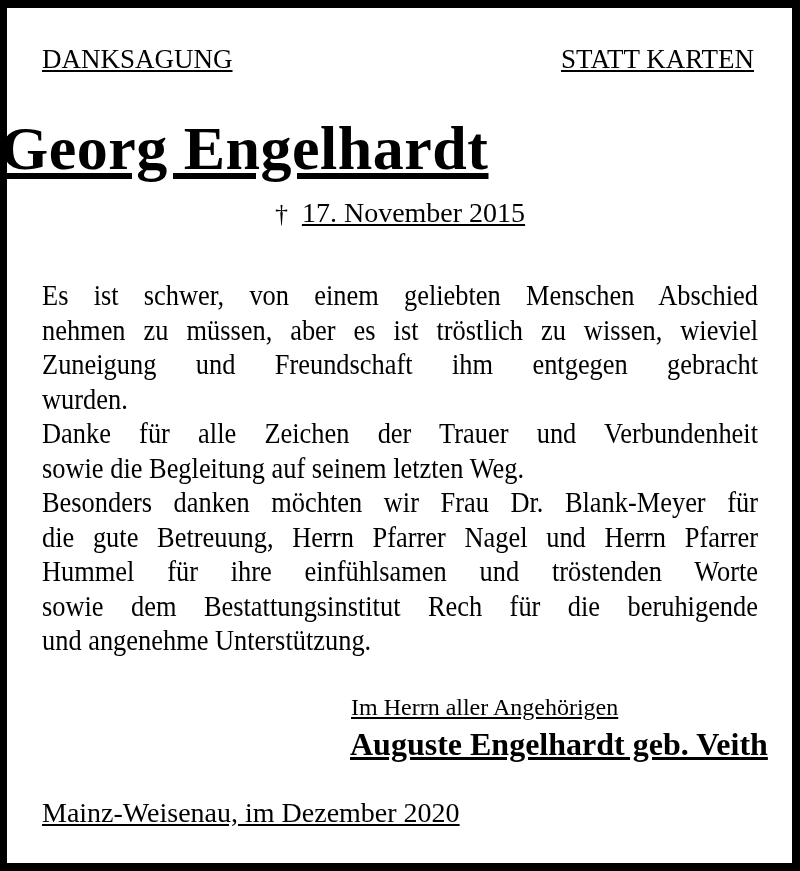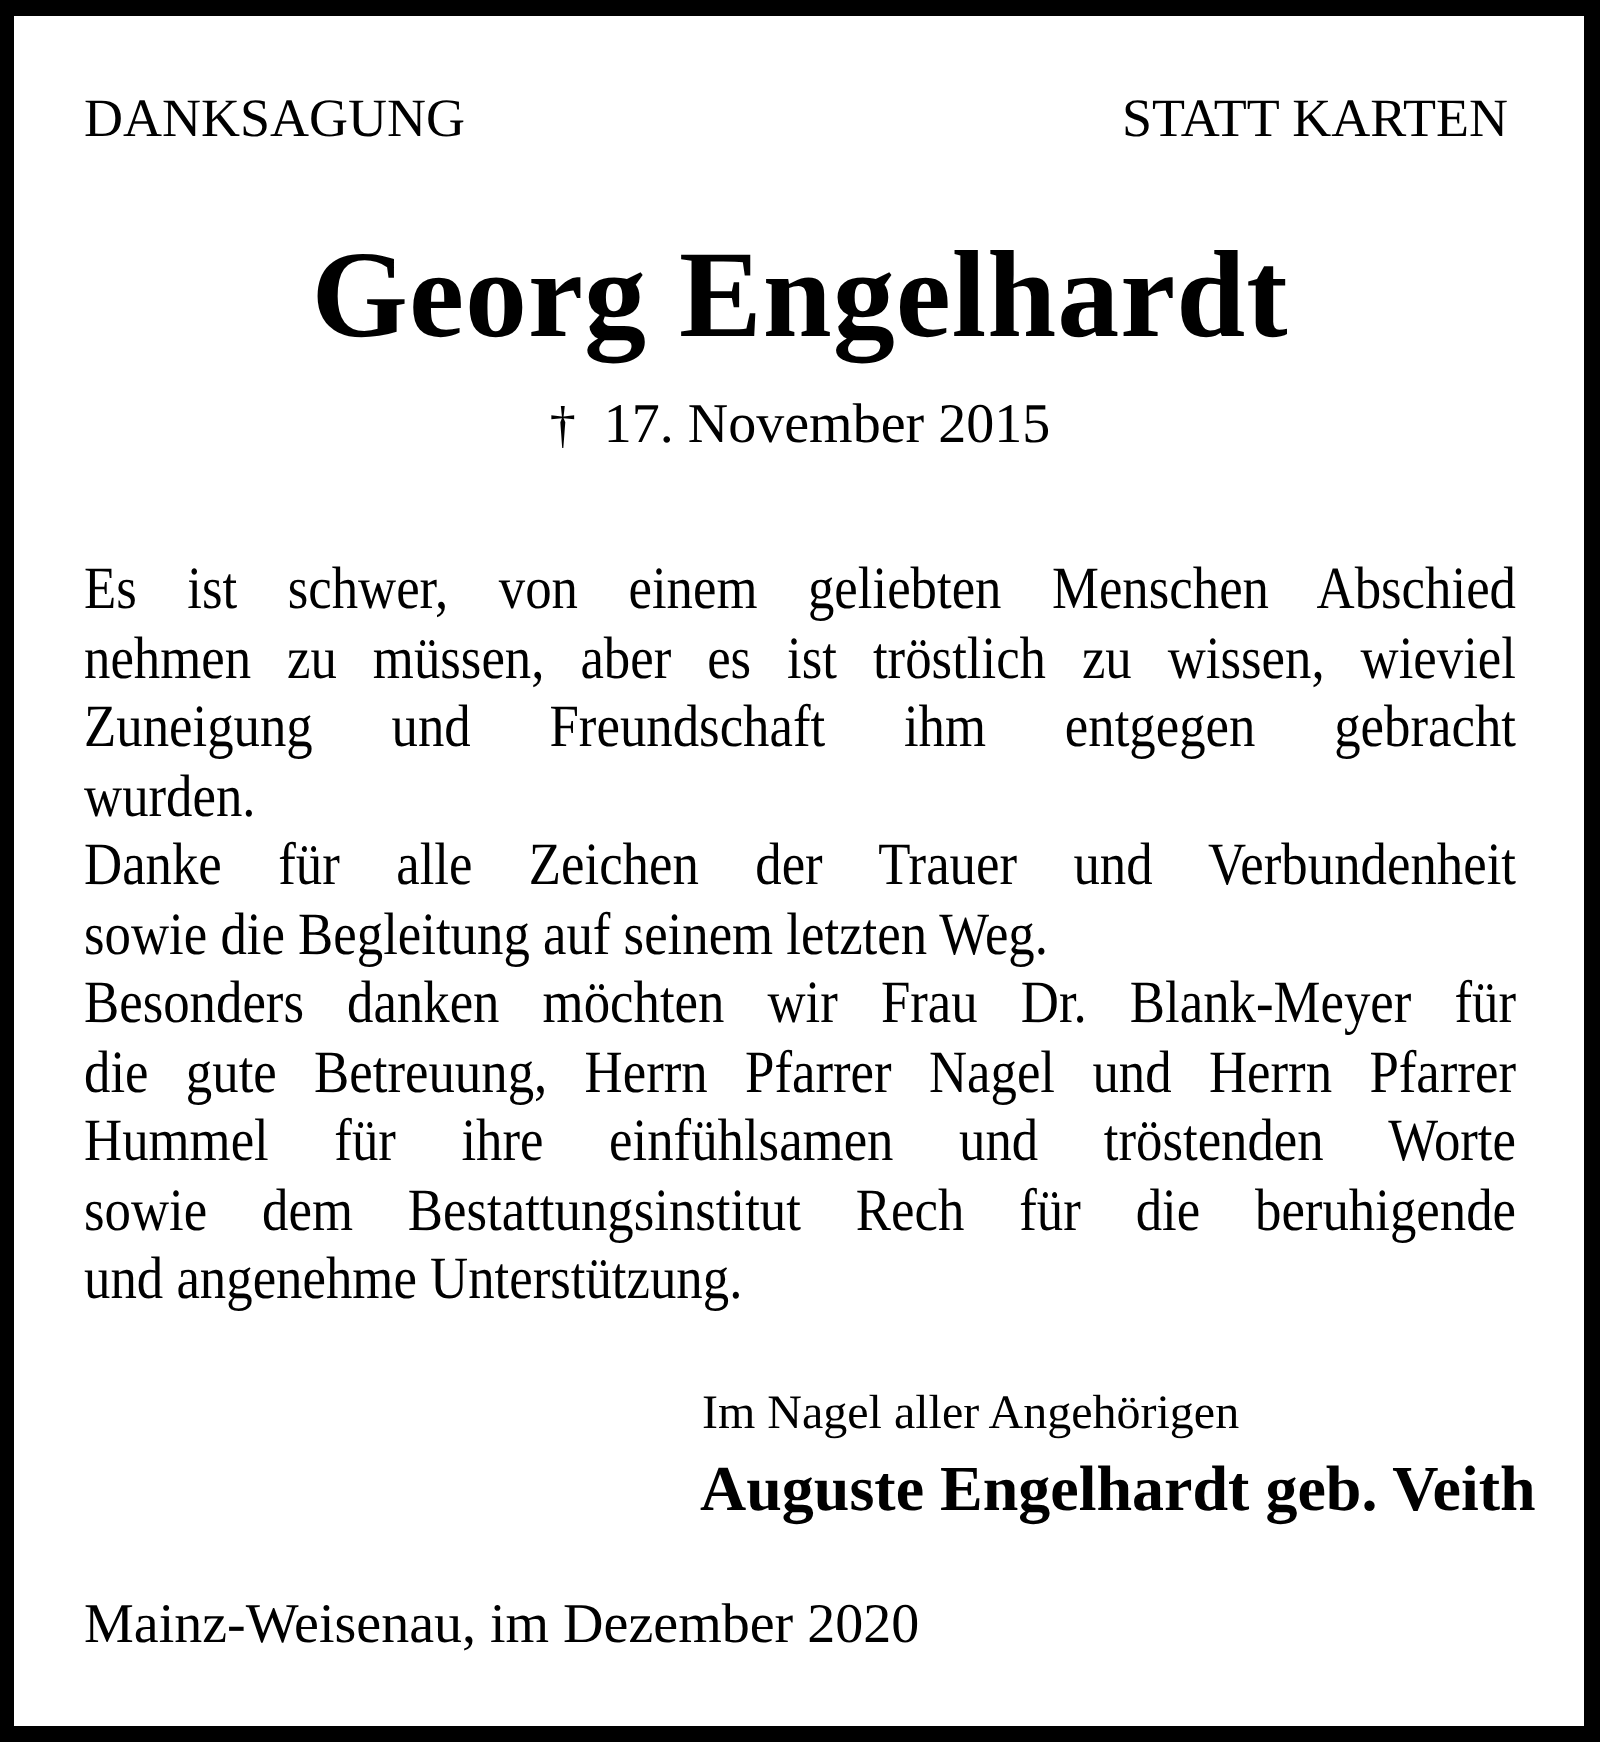--- a/index.html
+++ b/index.html
@@ -19,31 +19,31 @@
       position: absolute;
       left: 0; top: 0;
       width: 800px; height: 871px;
       box-sizing: border-box;
       border-top: 8px solid #000;
       border-left: 7px solid #000;
       border-right: 8px solid #000;
       border-bottom: 8px solid #000;
       background: #fff;
     }
-    .abs { position: absolute; white-space: nowrap; }
+    .abs { position: absolute; white-space: nowrap; text-decoration: underline; }
     .hdr {
       font-size: 27px;
       top: 43px;
       line-height: 32px;
     }
     .hdr-left { left: 42px; }
     .hdr-right { right: 46px; }
     .name {
       left: 0; width: 800px;
-      text-align: center;
+      text-align: left;
       top: 112px;
       font-weight: bold;
       font-size: 62px;
       line-height: 72px;
       letter-spacing: 0.5px;
     }
     .date {
       left: 0; width: 800px;
       text-align: center;
       top: 196px;
@@ -116,16 +116,16 @@
   <div class="line">wurden.</div>
   <div class="line just">Danke für alle Zeichen der Trauer und Verbundenheit</div>
   <div class="line">sowie die Begleitung auf seinem letzten Weg.</div>
   <div class="line just">Besonders danken möchten wir Frau Dr. Blank-Meyer für</div>
   <div class="line just">die gute Betreuung, Herrn Pfarrer Nagel und Herrn Pfarrer</div>
   <div class="line just">Hummel für ihre einfühlsamen und tröstenden Worte</div>
   <div class="line just">sowie dem Bestattungsinstitut Rech für die beruhigende</div>
   <div class="line">und angenehme Unterstützung.</div>
 </div>
 
-<div class="abs sig-intro">Im Nagel aller Angehörigen</div>
+<div class="abs sig-intro">Im Herrn aller Angehörigen</div>
 <div class="abs sig-name">Auguste Engelhardt geb. Veith</div>
 
 <div class="abs place">Mainz-Weisenau, im Dezember 2020</div>
 
 </body></html>

